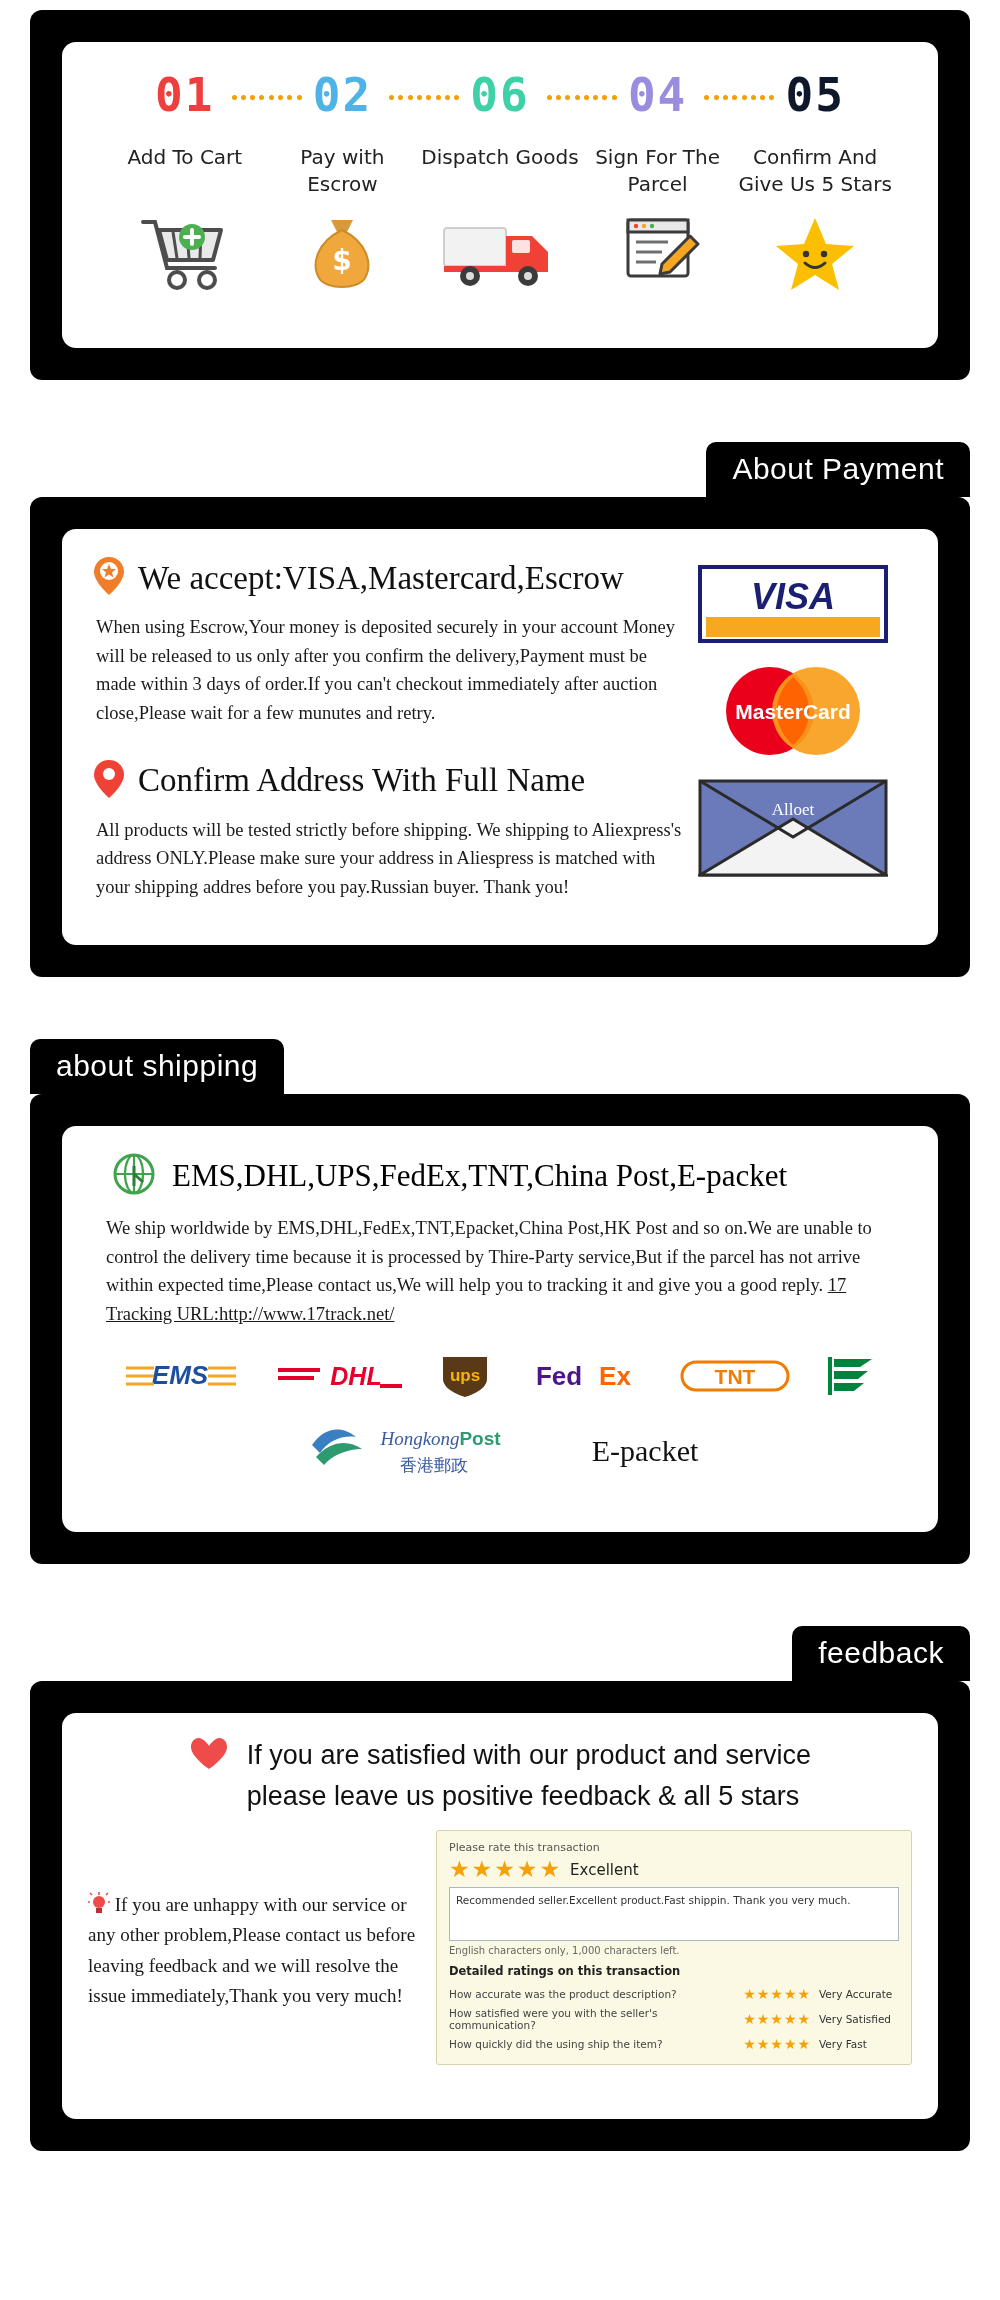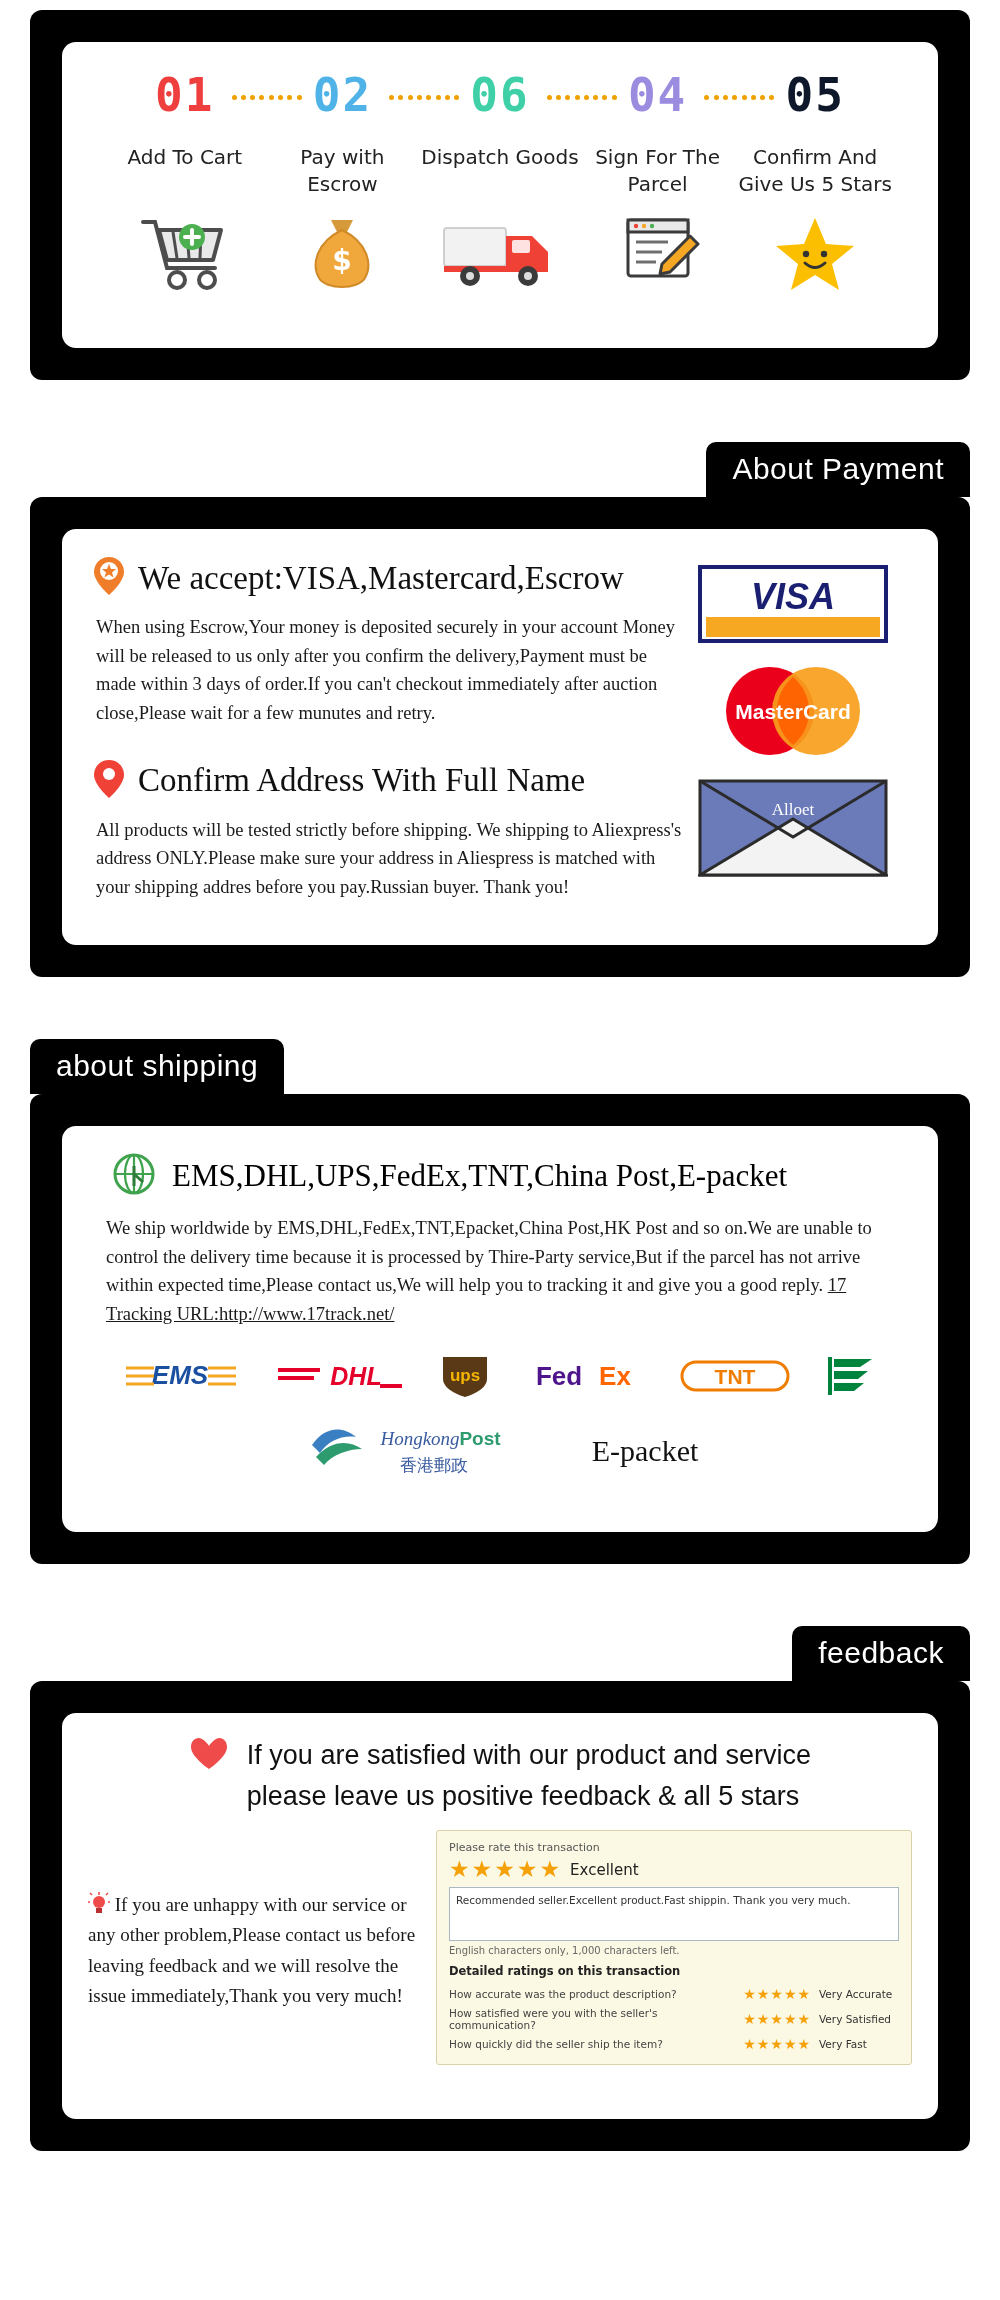--- a/index.html
+++ b/index.html
@@ -528,21 +528,21 @@
                 </span>
               </div>
               <div class="rate-line">
                 <span class="rl">How satisfied were you with the seller's communication?</span>
                 <span class="rr">
                   <span class="stars-sm">★★★★★</span>
                   <span class="rtxt">Very Satisfied</span>
                 </span>
               </div>
               <div class="rate-line">
-                <span class="rl">How quickly did the seller ship the item?</span>
+                <span class="rl">How quickly did the using ship the item?</span>
                 <span class="rr">
                   <span class="stars-sm">★★★★★</span>
                   <span class="rtxt">Very Fast</span>
                 </span>
               </div>
             </div>
           </div>
         </div>
 
       </div>

